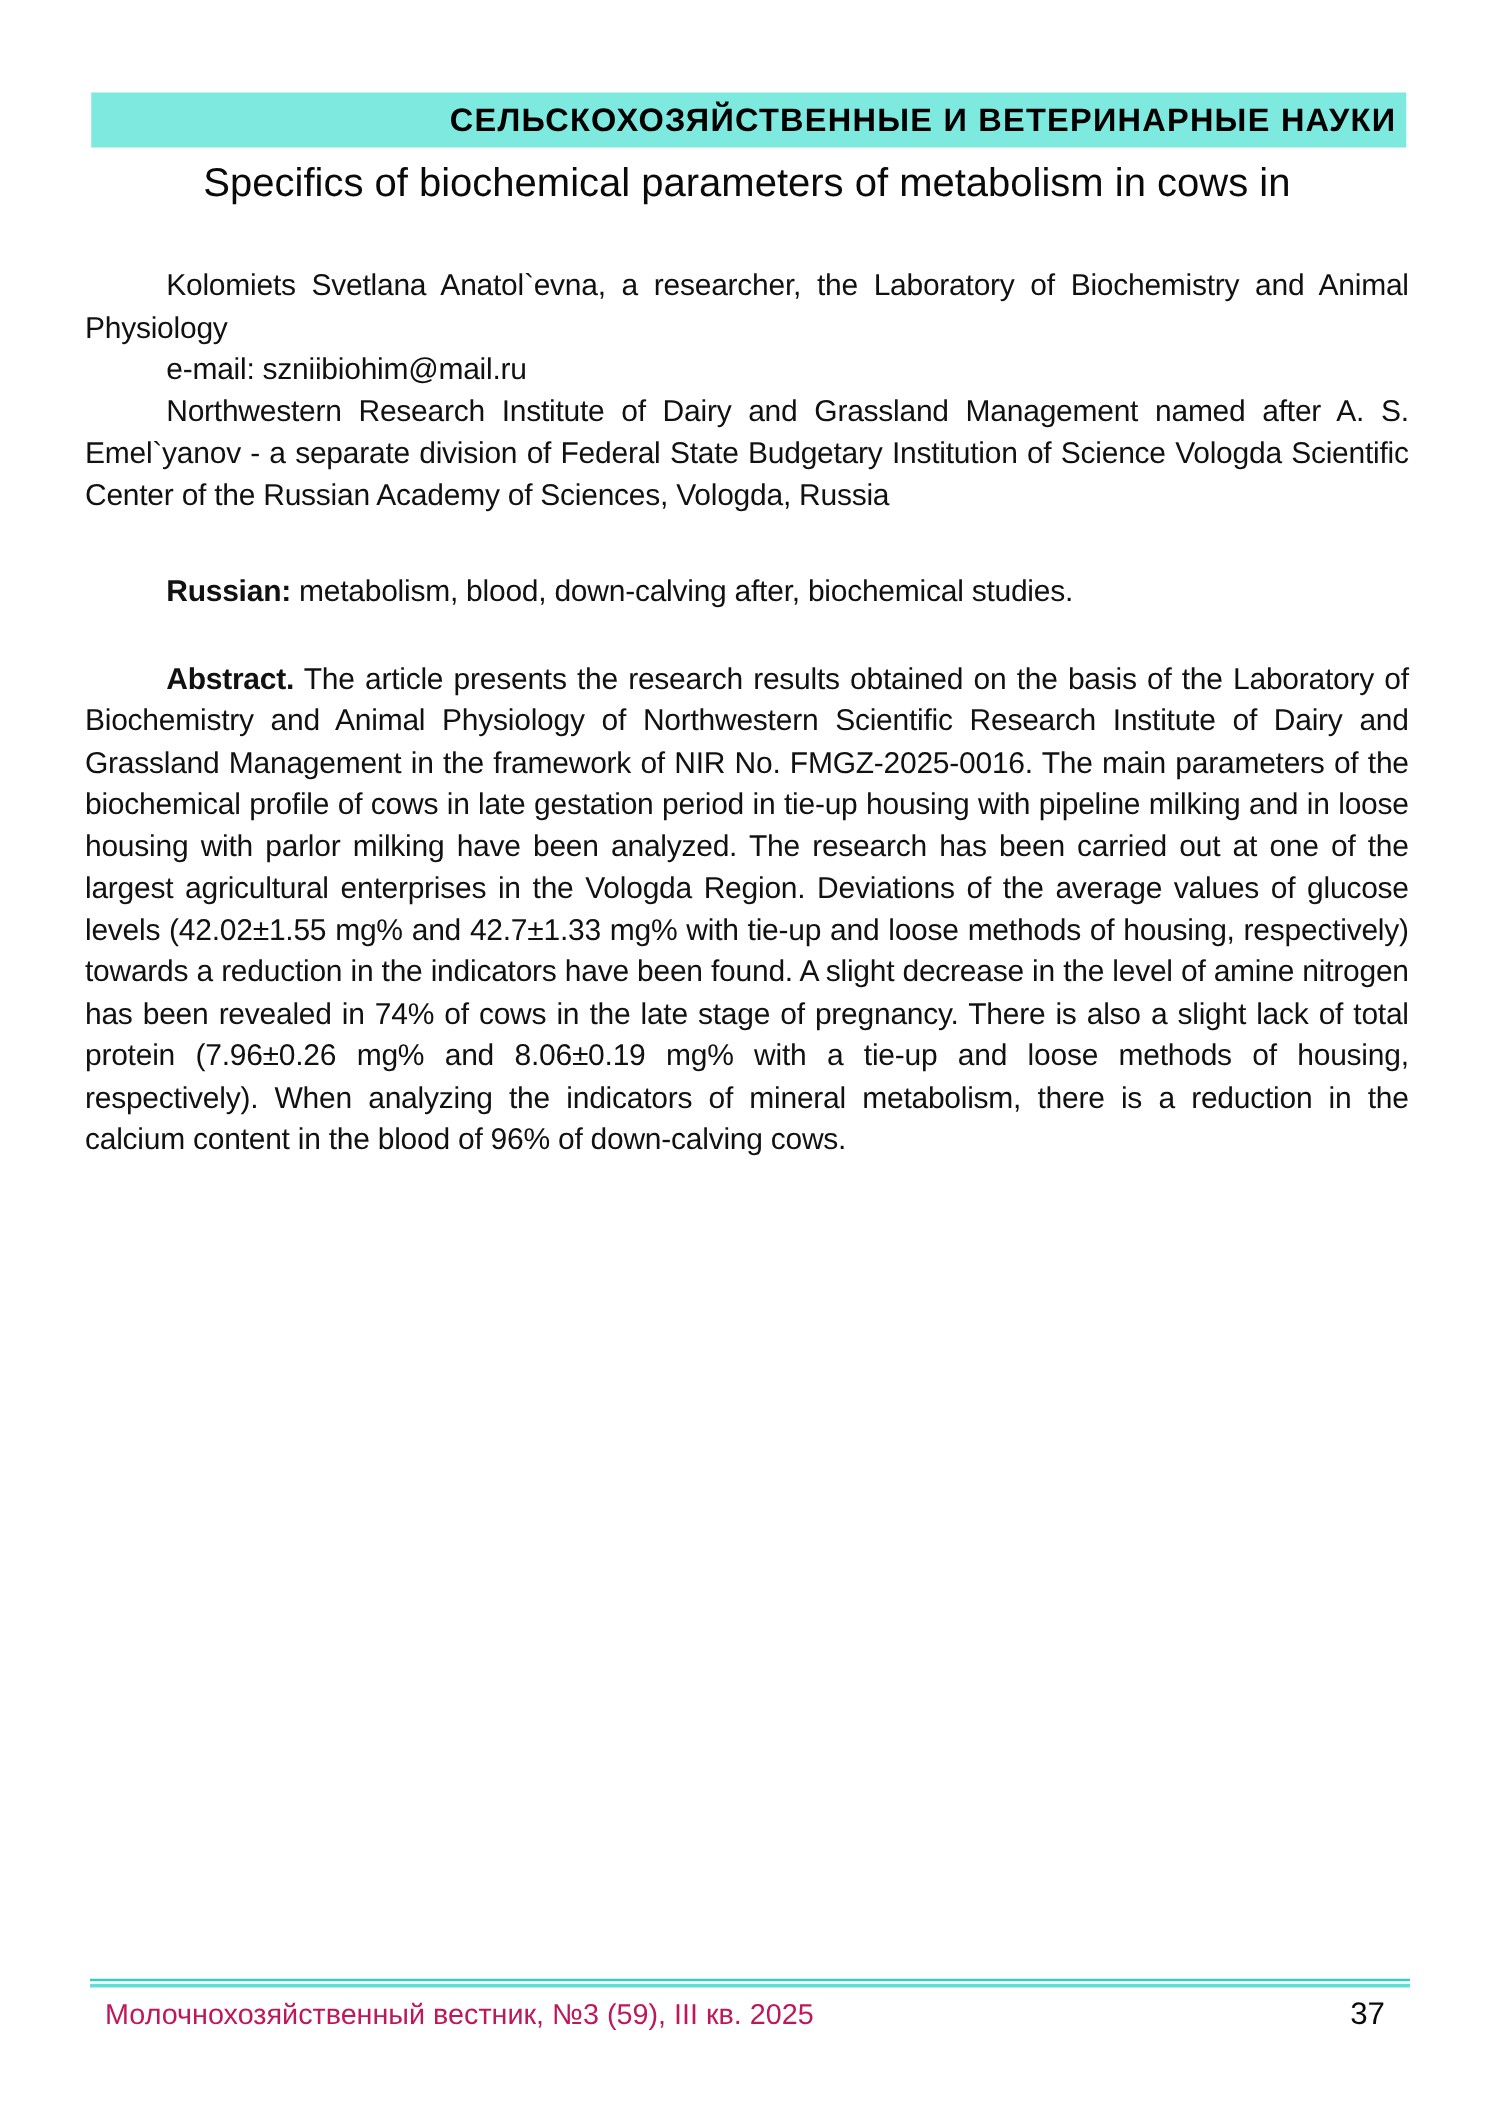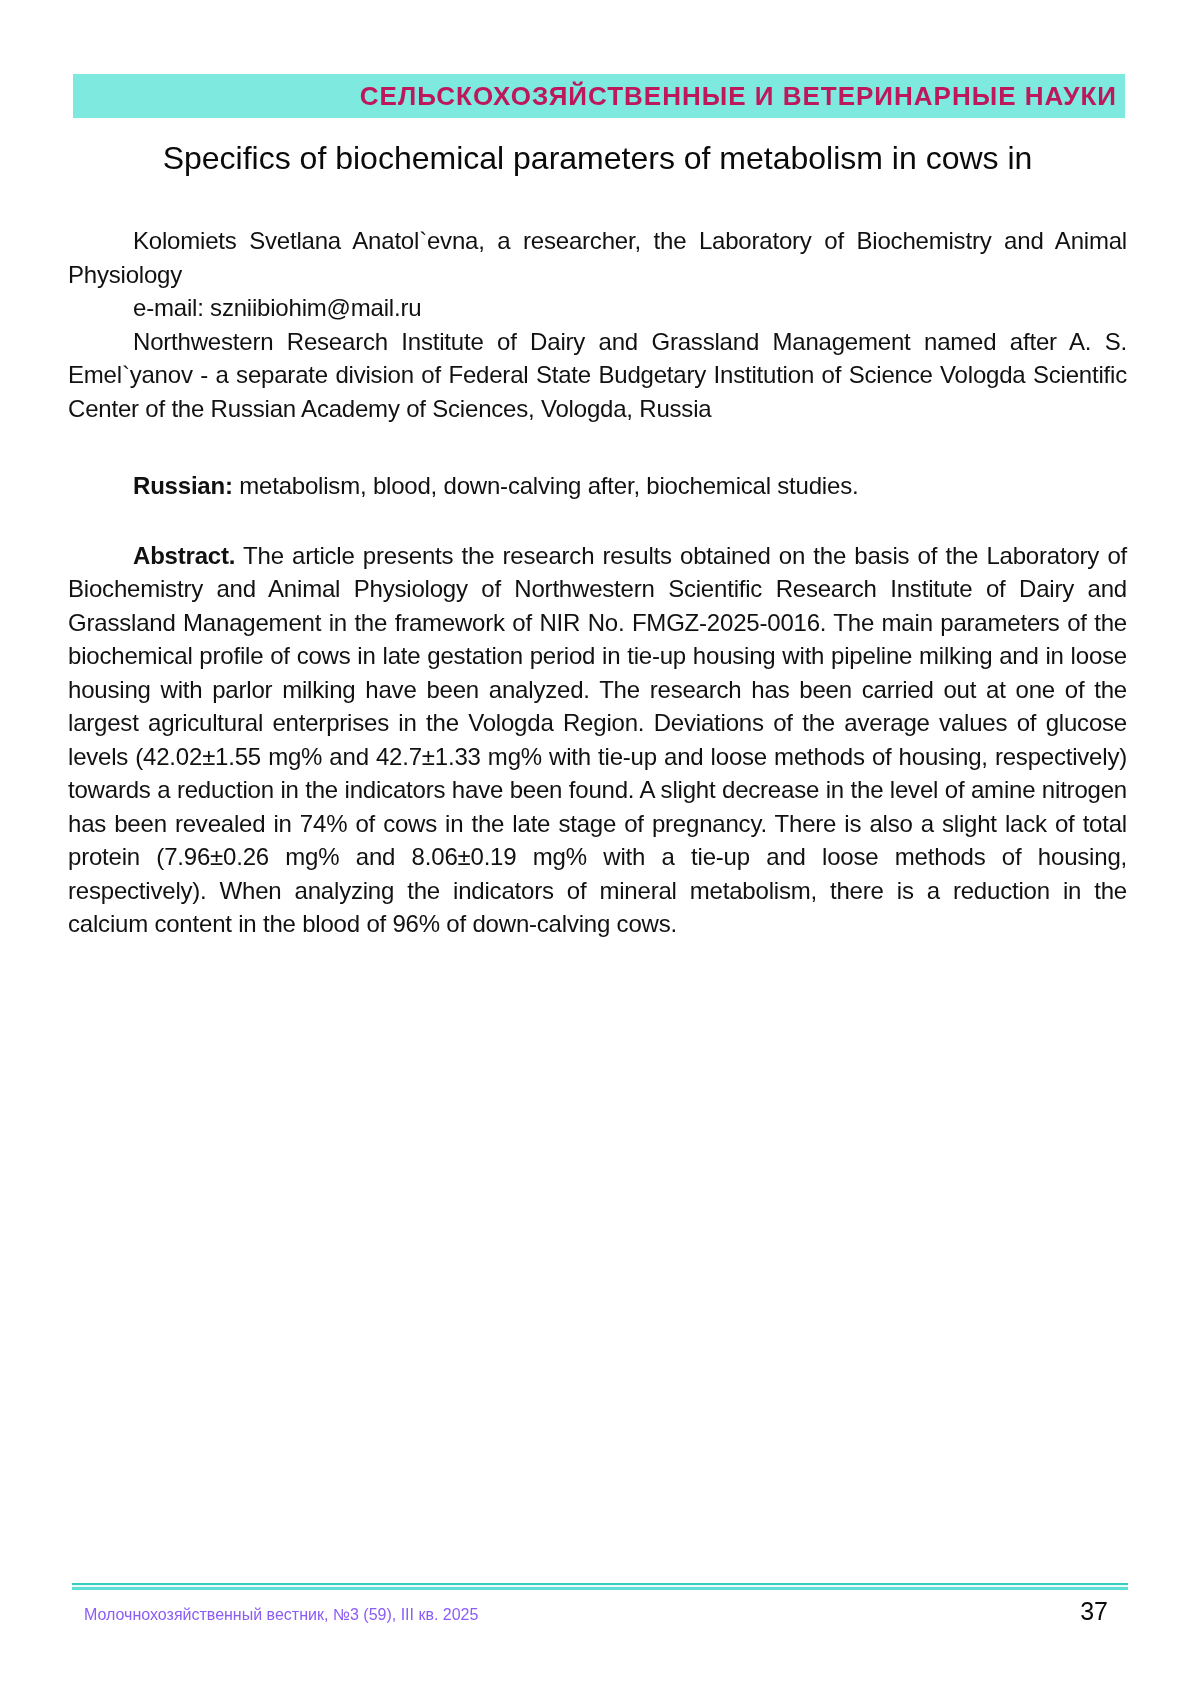--- a/index.html
+++ b/index.html
@@ -22,31 +22,31 @@
     top: 0;
     width: 1059px;
   }
   .banner {
     margin-left: 5px;
     margin-top: 74px;
     width: 1052px;
     height: 44px;
     line-height: 44px;
     background: #7de9df;
-    color: #be185d;
+    color: #000000;
     font-size: 26px;
     font-weight: bold;
     letter-spacing: 1px;
     text-align: right;
     padding-right: 8px;
     box-sizing: border-box;
     white-space: nowrap;
   }
   .title {
-    margin-top: 20px;
+    margin-top: 8px;
     text-align: center;
     font-size: 32px;
     line-height: 40px;
     color: #0a0a0a;
   }
   .body-text {
     font-size: 24px;
     line-height: 33.5px;
     letter-spacing: -0.2px;
     text-align: justify;
@@ -74,23 +74,23 @@
       #5fded5 4px, #5fded5 7px
     );
   }
   .footer-row {
     margin-top: 7px;
     display: flex;
     justify-content: space-between;
     align-items: baseline;
   }
   .footer-journal {
-    font-size: 16px;
+    font-size: 23px;
     padding-left: 12px;
-    color: #8b5cf6;
+    color: #be185d;
   }
   .footer-page-number {
     font-size: 25px;
     padding-right: 20px;
     color: #0a0a0a;
   }
 </style>
 </head>
 <body>
 

